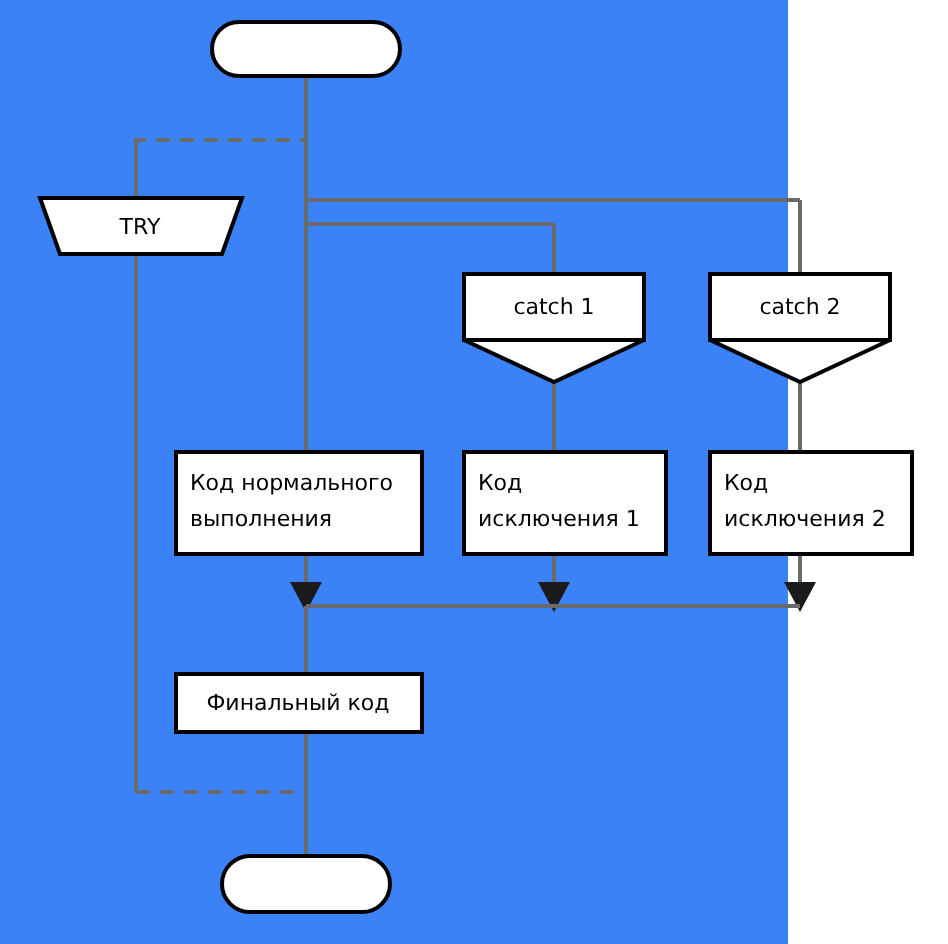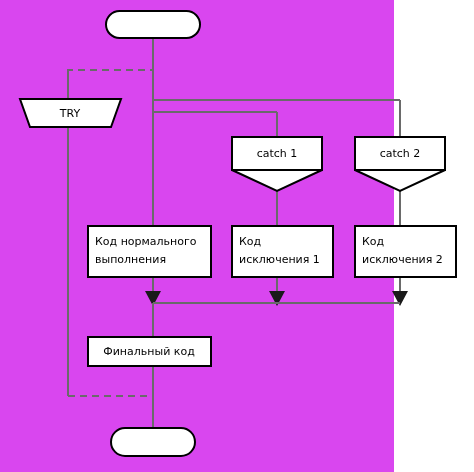--- a/index.html
+++ b/index.html
@@ -10,21 +10,21 @@
   body {
     width: 474px;
     height: 472px;
     font-family: "DejaVu Sans", "Liberation Sans", sans-serif;
     overflow: hidden;
   }
   #diagram-root {
     position: relative;
     width: 394px;
     height: 472px;
-    background: #d946ef;
+    background: #3b82f6;
   }
   svg#flowchart {
     display: block;
     width: 474px;
     height: 472px;
   }
   .node-shape {
     fill: #ffffff;
     stroke: #000000;
     stroke-width: 2;

